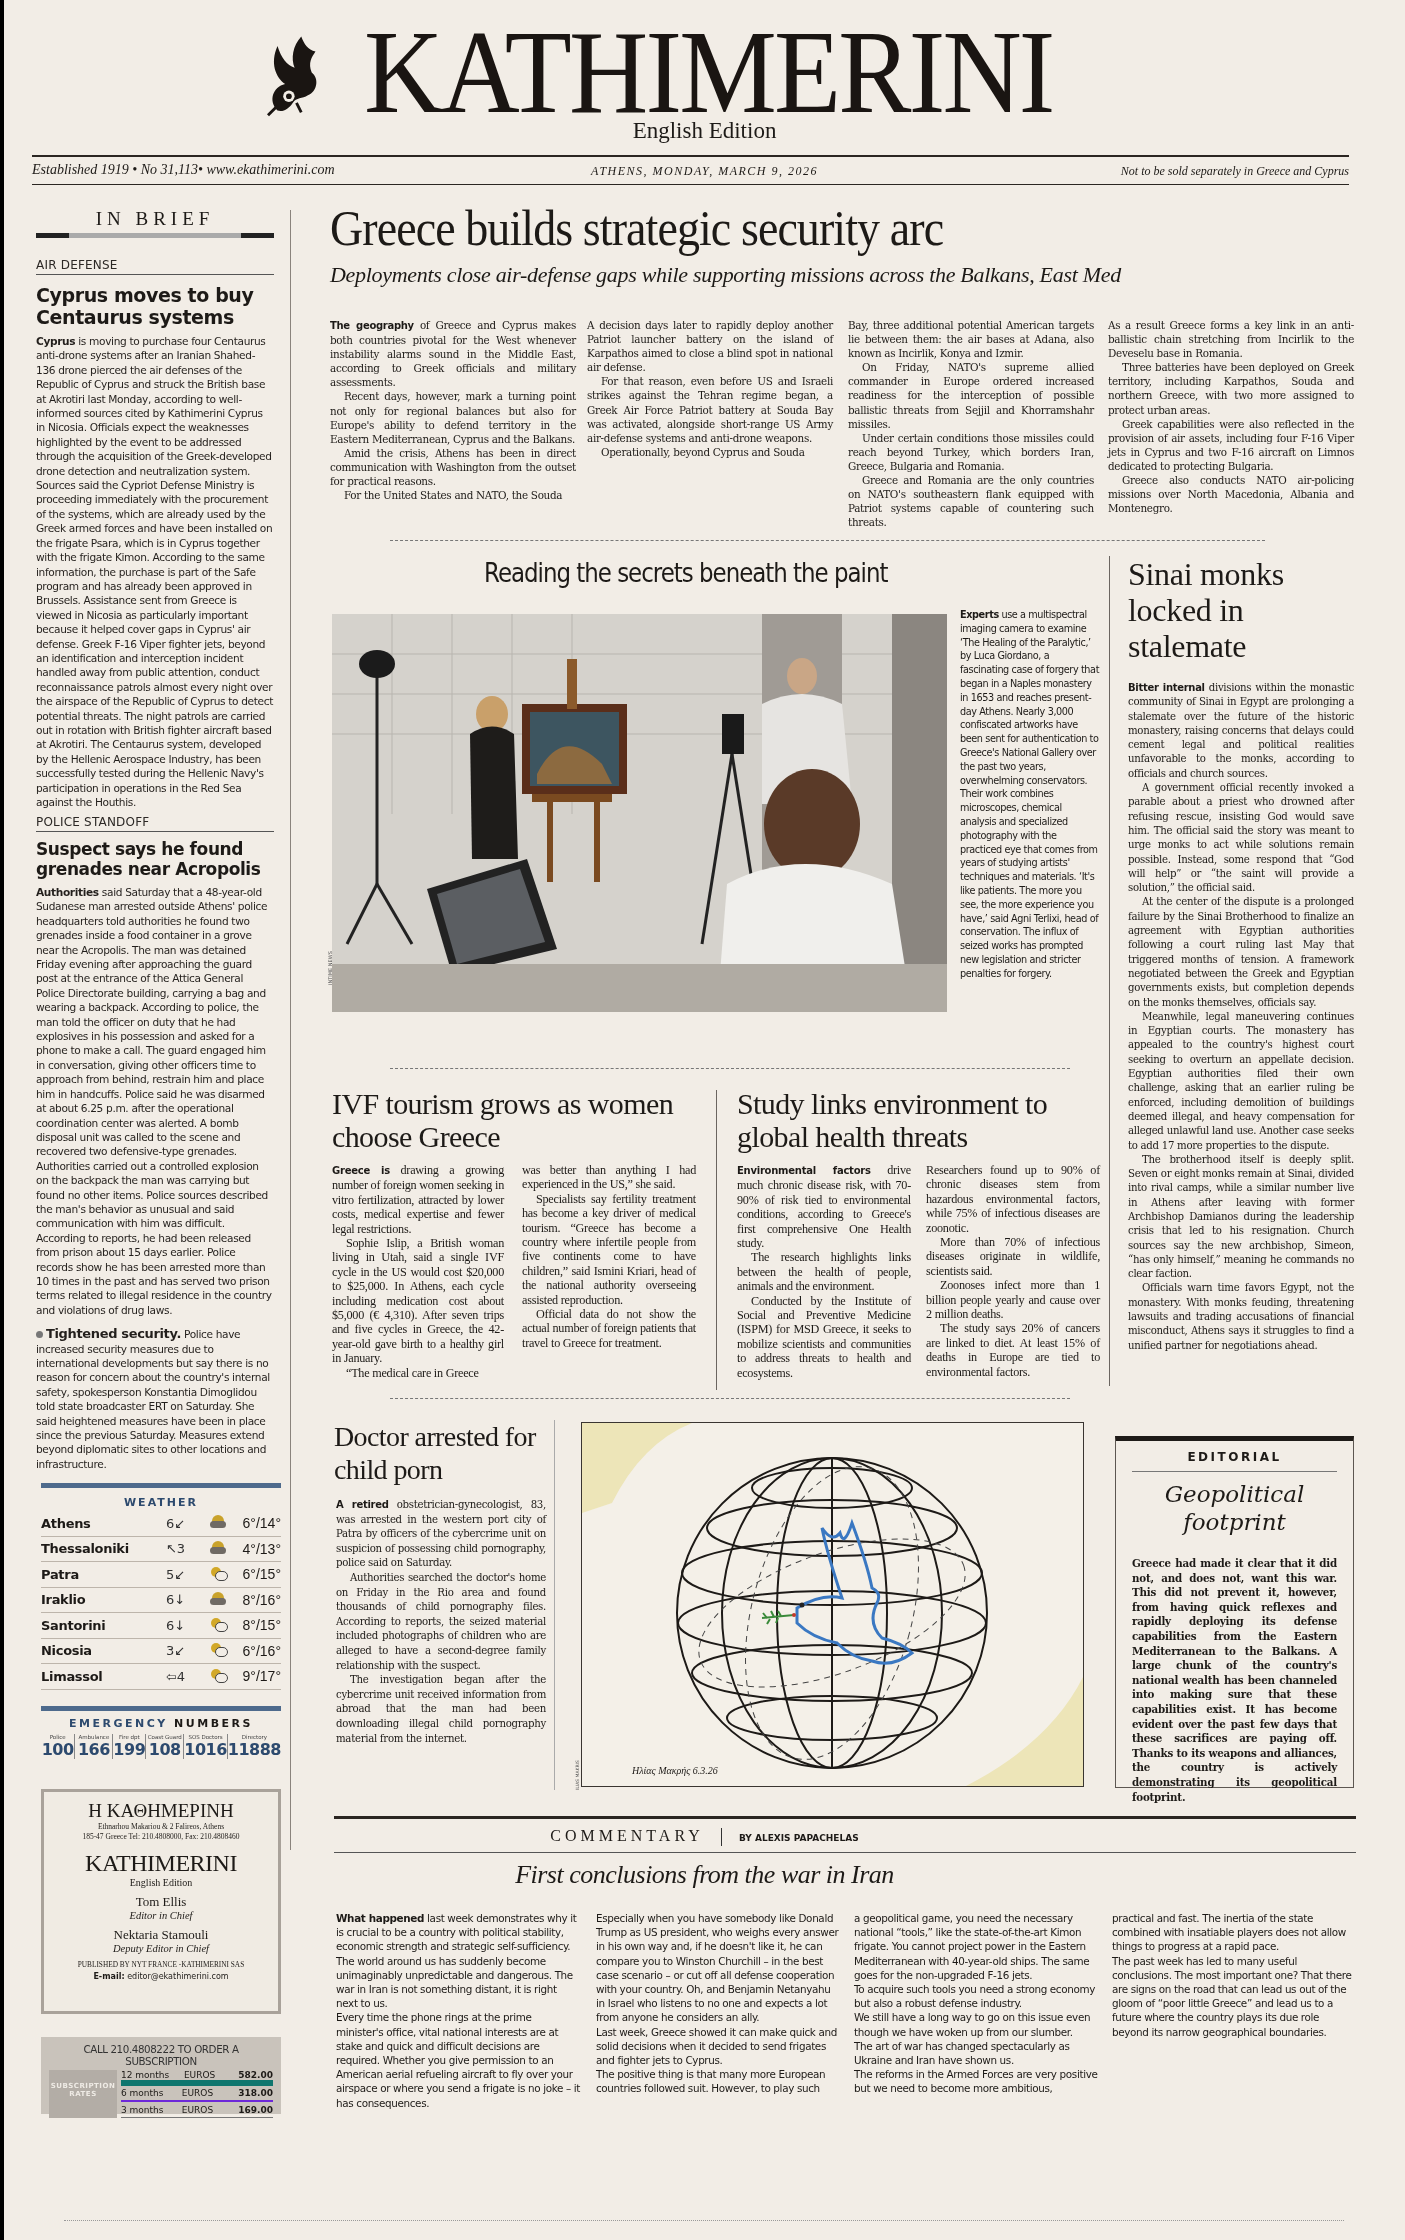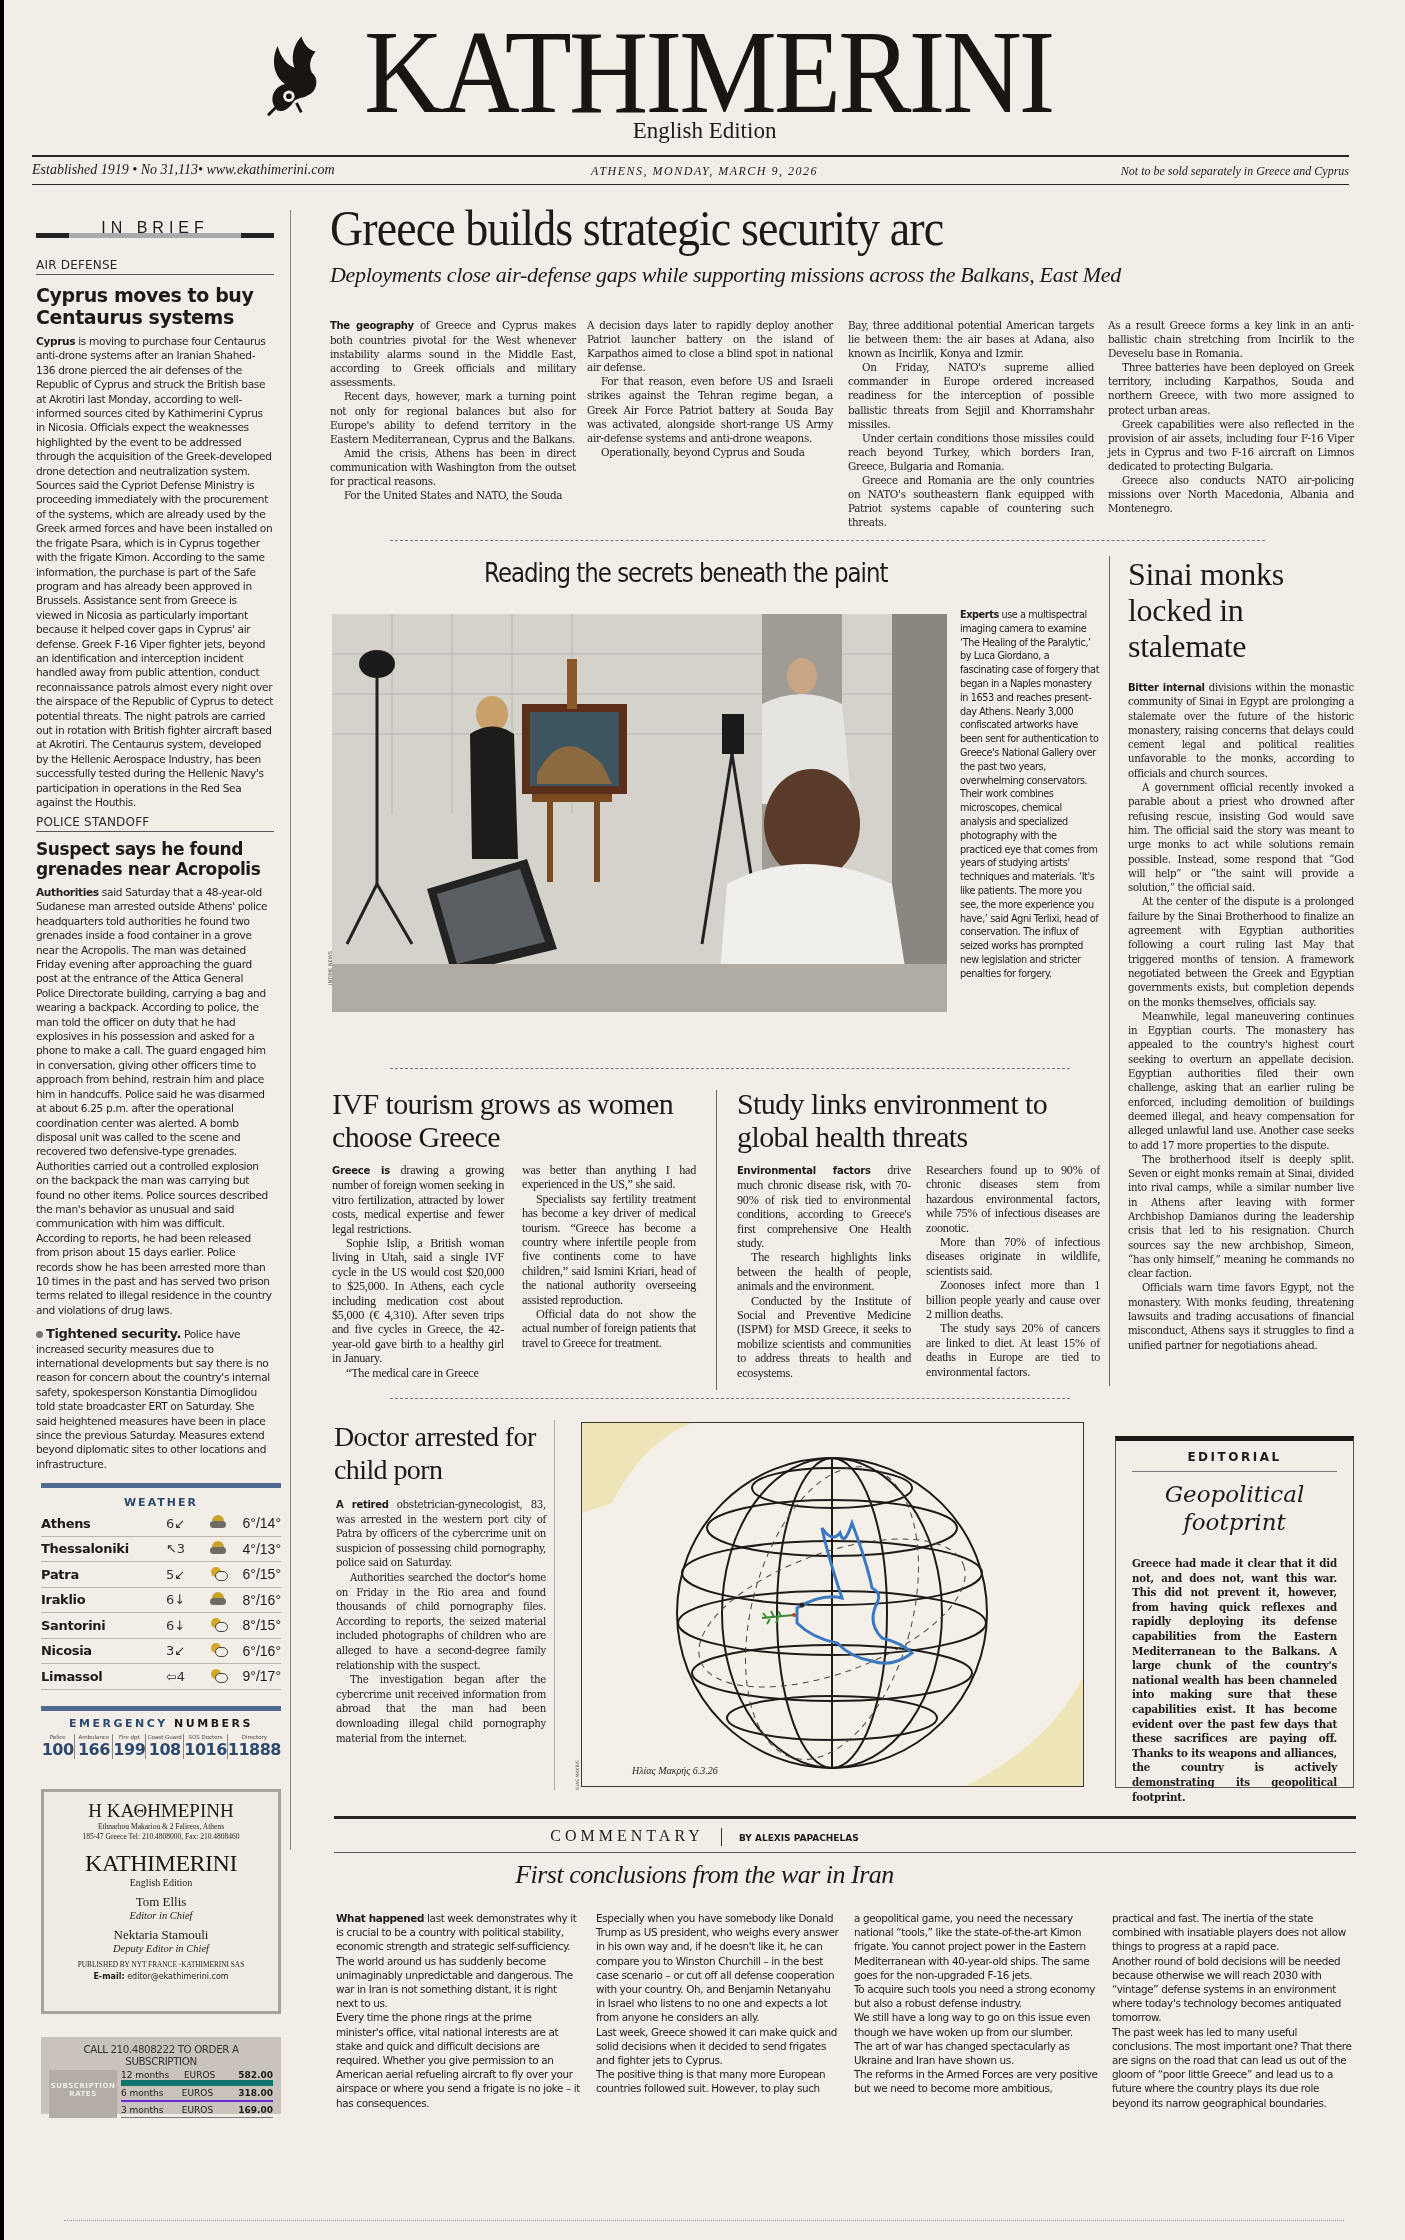--- a/index.html
+++ b/index.html
@@ -11,21 +11,21 @@
   .cond { font-family: "DejaVu Sans", sans-serif; }
 
   
   .mast-logo { left: 245px; top: 25px; width: 95px; height: 95px; }
   .mast-title { left: 360px; top: 14px; font-family: "Liberation Serif", serif; font-size: 118px; letter-spacing: -3px; transform: scaleX(0.93); transform-origin: left top; line-height: 1; color: #1a1512; }
   .mast-edition { left: 0; width: 1401px; top: 118px; text-align: center; font-family: "Liberation Serif", serif; font-size: 23px; }
   .rule { background: #2b2622; }
   .dateline { top: 162px; font-family: "Liberation Serif", serif; font-style: italic; font-size: 14px; }
 
   
-  .brief-head { left: 32px; width: 238px; top: 219px; text-align: center; font-family: Liberation Sans, sans-serif; font-size: 16px; letter-spacing: 5px; }
+  .brief-head { left: 32px; width: 238px; top: 208px; text-align: center; font-family: Liberation Serif, serif; font-size: 19px; letter-spacing: 5px; }
   .kicker { font-family: "DejaVu Sans", sans-serif; font-size: 12px; letter-spacing: 0.2px; color: #2c2825; border-bottom: 1px solid #555; padding-bottom: 2px; }
   .brief-h2 { font-family: "DejaVu Sans", sans-serif; font-weight: bold; font-size: 19px; line-height: 22px; letter-spacing: -0.4px; }
   .brief-body { font-family: "DejaVu Sans", sans-serif; font-size: 10.6px; line-height: 14.4px; letter-spacing: -0.35px; color: #231f1c; }
   .brief-body b { font-weight: bold; }
 
   
   .body-serif { font-family: "DejaVu Serif", serif; font-size: 10.4px; line-height: 14.1px; letter-spacing: -0.3px; text-align: justify; hyphens: auto; }
   .body-serif p { text-indent: 14px; }
   .body-serif p:first-child { text-indent: 0; }
   .lead { font-family: "DejaVu Sans", sans-serif; font-weight: bold; font-size: 10px; }
@@ -399,18 +399,17 @@
   </div>
   <div class="abs sans-body" style="left:850px;width:245px;top:1911px;">
     <p>a geopolitical game, you need the necessary national “tools,” like the state-of-the-art Kimon frigate. You cannot project power in the Eastern Mediterranean with 40-year-old ships. The same goes for the non-upgraded F-16 jets.</p>
     <p>To acquire such tools you need a strong economy but also a robust defense industry.</p>
     <p>We still have a long way to go on this issue even though we have woken up from our slumber.</p>
     <p>The art of war has changed spectacularly as Ukraine and Iran have shown us.</p>
     <p>The reforms in the Armed Forces are very positive but we need to become more ambitious,</p>
   </div>
   <div class="abs sans-body" style="left:1108px;width:245px;top:1911px;">
     <p>practical and fast. The inertia of the state combined with insatiable players does not allow things to progress at a rapid pace.</p>
-    <p>Another round of bold decisions will be needed because otherwise we will reach 2030 with “vintage” defense systems in an environment where today's technology becomes antiquated tomorrow.</p>
     <p>The past week has led to many useful conclusions. The most important one? That there are signs on the road that can lead us out of the gloom of “poor little Greece” and lead us to a future where the country plays its due role beyond its narrow geographical boundaries.</p>
   </div>
 
   <div class="abs dash" style="left:60px;width:1280px;top:2220px;border-top:1px dotted #999;"></div>
 </div>
 
 </body></html>

